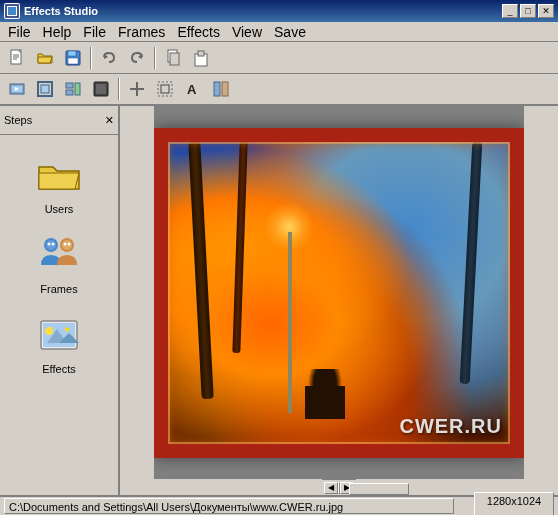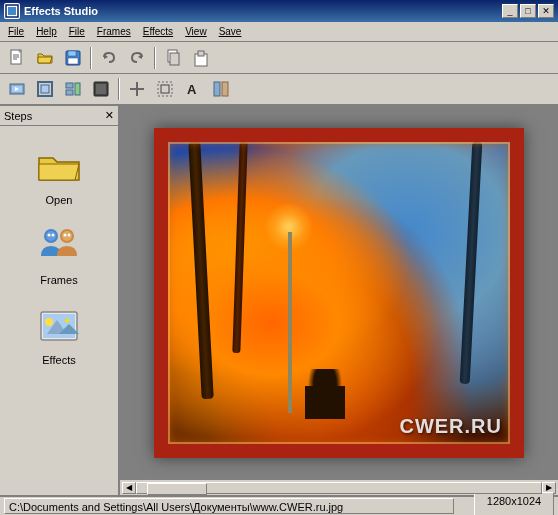--- a/index.html
+++ b/index.html
@@ -64,23 +64,22 @@
       background: #d4d0c8;
       height: 20px;
       display: flex;
       align-items: center;
       padding: 0 2px;
       border-bottom: 1px solid #808080;
     }
     .menu-item {
       padding: 2px 6px;
       cursor: pointer;
-      font-size: 10px;
+      font-size: 14px;
       color: #000;
-      text-decoration: underline;
     }
 
     
     #toolbar1 {
       background: #d4d0c8;
       height: 32px;
       display: flex;
       align-items: center;
       padding: 2px 4px;
       border-bottom: 1px solid #808080;
@@ -128,21 +127,21 @@
       width: 120px;
       background: #d4d0c8;
       border-right: 2px solid #808080;
       display: flex;
       flex-direction: column;
       position: relative;
     }
     #steps-header {
       background: #d4d0c8;
       border-bottom: 1px solid #808080;
-      height: 20px;
+      height: 29px;
       display: flex;
       align-items: center;
       justify-content: space-between;
       padding: 0 4px;
       font-size: 11px;
     }
     #steps-close {
       font-size: 11px;
       cursor: pointer;
       color: #000;
@@ -527,21 +526,21 @@
     <div id="steps-list">
 
       <div class="step-item">
         <div class="step-icon">
           <svg width="48" height="40" viewBox="0 0 48 40">
 
             <path d="M4 12 L4 34 L44 34 L44 16 L22 16 L18 12 Z" fill="#e8c840" stroke="#886600" stroke-width="1.5"></path>
             <path d="M4 18 L44 18 L40 34 L4 34 Z" fill="#f0d050" stroke="#886600" stroke-width="1"></path>
           </svg>
         </div>
-        <span class="step-label">Open</span>
+        <span class="step-label">Users</span>
       </div>
 
       <div class="step-item">
         <div class="step-icon">
           <svg width="48" height="40" viewBox="0 0 48 40">
 
             <circle cx="16" cy="10" r="7" fill="#4488cc"></circle>
             <circle cx="32" cy="10" r="7" fill="#cc8844"></circle>
             <path d="M6 30 Q6 20 16 20 Q26 20 26 30 Z" fill="#4488cc"></path>
             <path d="M22 30 Q22 20 32 20 Q42 20 42 30 Z" fill="#cc8844"></path>
@@ -570,21 +569,21 @@
 
             <text x="28" y="18" font-size="10" fill="#ffdd00">✦</text>
           </svg>
         </div>
         <span class="step-label">Effects</span>
       </div>
 
     </div>
   </div>
 
-  <div style="display:flex; flex-direction:column; flex:1;">
+  <div style="display:flex; flex-direction:column; flex:1;align-items:center;">
     <div id="canvas-area">
       <div id="image-frame">
 
         <div id="painting">
 
           <div class="tree-left-1"></div>
           <div class="tree-left-2"></div>
 
           <div class="lamp-glow"></div>
 

